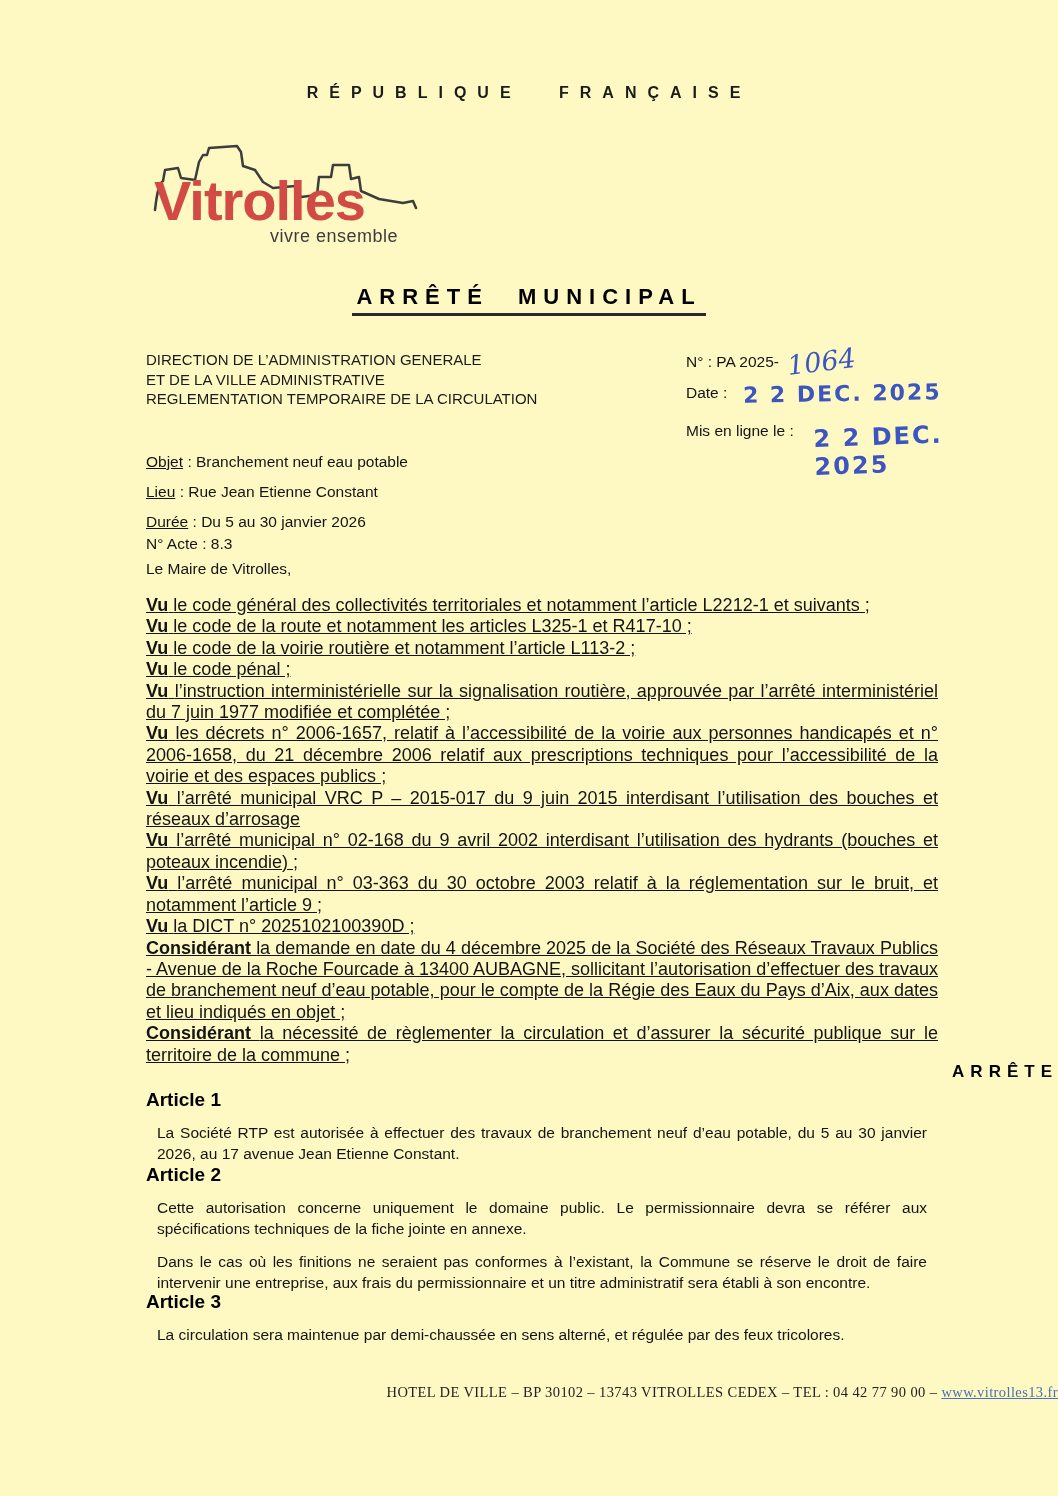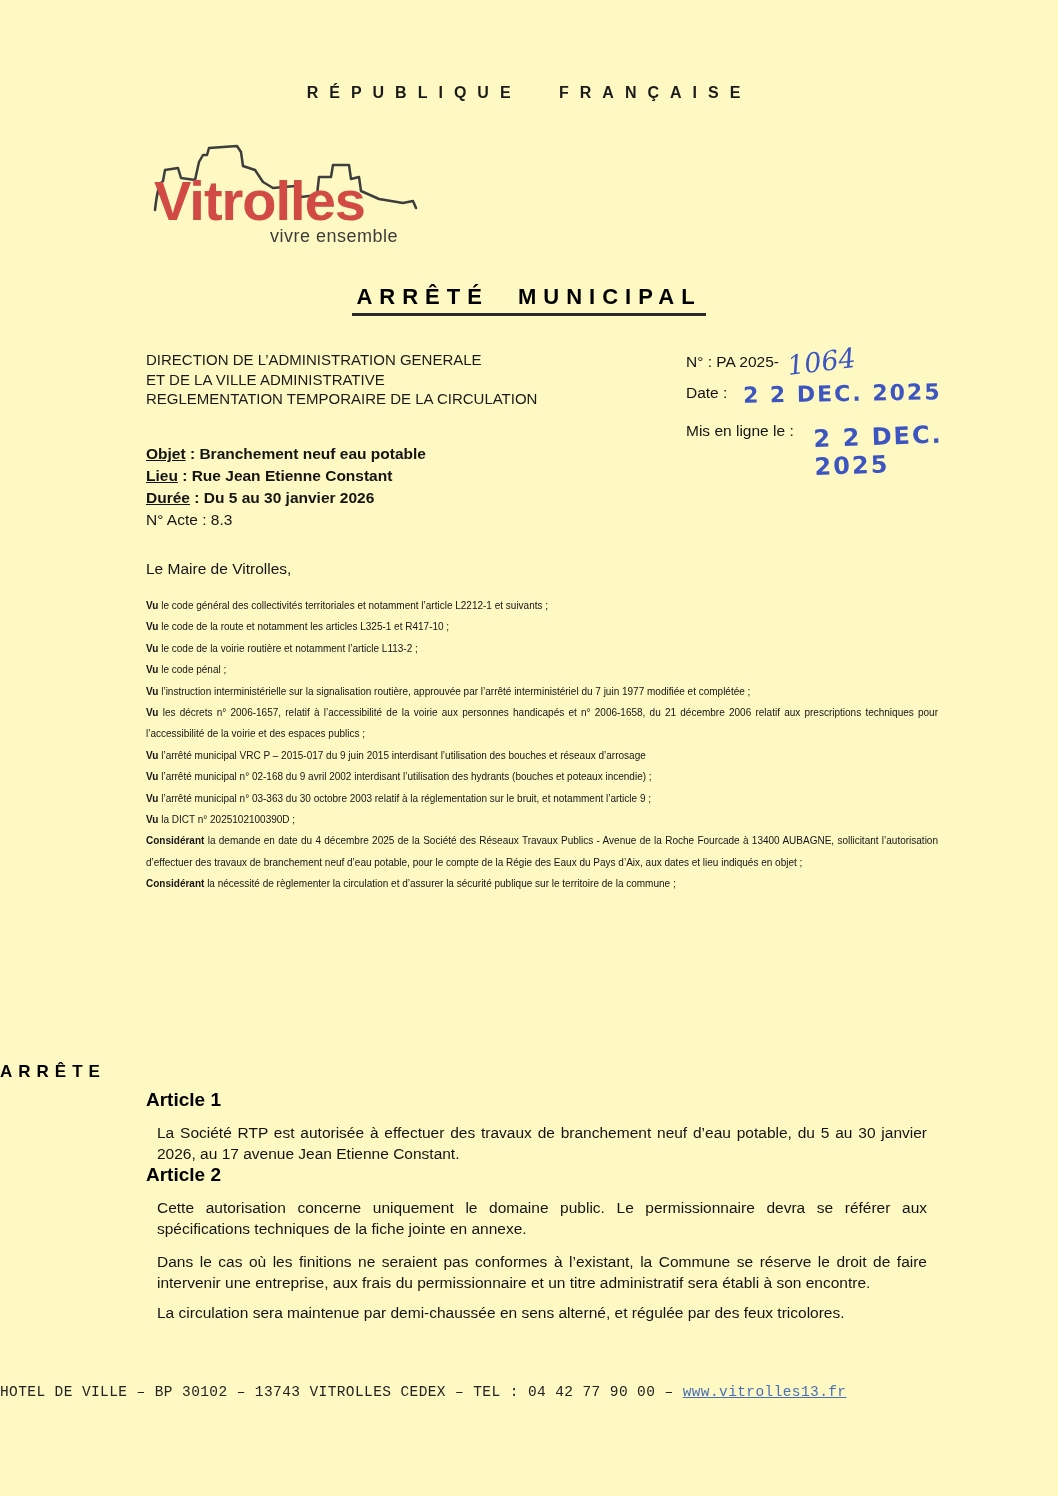--- a/index.html
+++ b/index.html
@@ -90,54 +90,55 @@
     left: 128px; top: 76px;
     font-size: 24px;
     transform: rotate(-2deg);
   }
 
   
   .subject {
     position: absolute; top: 443px; left: 146px;
     font-size: 15.5px; line-height: 22px;
   }
-  .subject .b { font-weight: 700; }
+  .subject .b { font-weight: 400; margin-top: 8px; }
   .u { text-decoration: underline; }
 
   .salutation { position: absolute; top: 560px; left: 146px; font-size: 15.5px; }
 
   
   .recitals {
     position: absolute; top: 595px; left: 146px; width: 792px;
-    font-size: 10px; line-height: 21.4px;
+    font-size: 18px; line-height: 21.4px;
     text-align: justify;
+    text-decoration: underline;
   }
   .recitals p { margin: 0; }
   .lead { font-weight: 700; }
 
   
   .arrete-heading {
     position: absolute; top: 1062px; left: 0; width: 100%;
-    text-align: left;
+    text-align: right;
     font-size: 17px; font-weight: 700; letter-spacing: 6px;
     color: #000;
   }
 
   .article { position: absolute; left: 146px; width: 792px; font-size: 15.5px; line-height: 21.6px; text-align: justify; }
   .article h3 { font-size: 19px; font-weight: 700; line-height: 21.6px; color: #000; }
   .article p { margin: 11px; }
   .article-1 { top: 1089px; }
   .article-2 { top: 1164px; }
   .article-3 { top: 1291px; }
 
   
   .footer {
     position: absolute; top: 1384px; left: 0; width: 100%;
-    text-align: left;
-    font-family: Liberation Mono, monospace;
+    text-align: right;
+    font-family: Liberation Serif, serif;
     font-size: 14.5px;
     color: #222;
     letter-spacing: 0.4px;
   }
   .footer a { color: #4a6fb5; text-decoration: underline; }
 </style>
 </head>
 <body>
 
 <div class="page">
@@ -212,20 +213,21 @@
     <p>La Société RTP est autorisée à effectuer des travaux de branchement neuf d’eau potable, du 5 au 30 janvier 2026, au 17 avenue Jean Etienne Constant.</p>
   </div>
 
   <div class="article article-2">
     <h3>Article 2</h3>
     <p>Cette autorisation concerne uniquement le domaine public. Le permissionnaire devra se référer aux spécifications techniques de la fiche jointe en annexe.</p>
     <p>Dans le cas où les finitions ne seraient pas conformes à l’existant, la Commune se réserve le droit de faire intervenir une entreprise, aux frais du permissionnaire et un titre administratif sera établi à son encontre.</p>
   </div>
 
   <div class="article article-3">
+    <h3>Article 3</h3>
     <p>La circulation sera maintenue par demi-chaussée en sens alterné, et régulée par des feux tricolores.</p>
   </div>
 
   <div class="footer">
     <span>HOTEL DE VILLE – BP 30102 – 13743 VITROLLES CEDEX – TEL : 04 42 77 90 00 –</span>
     <a href="#">www.vitrolles13.fr</a>
   </div>
 
 </div>
 

